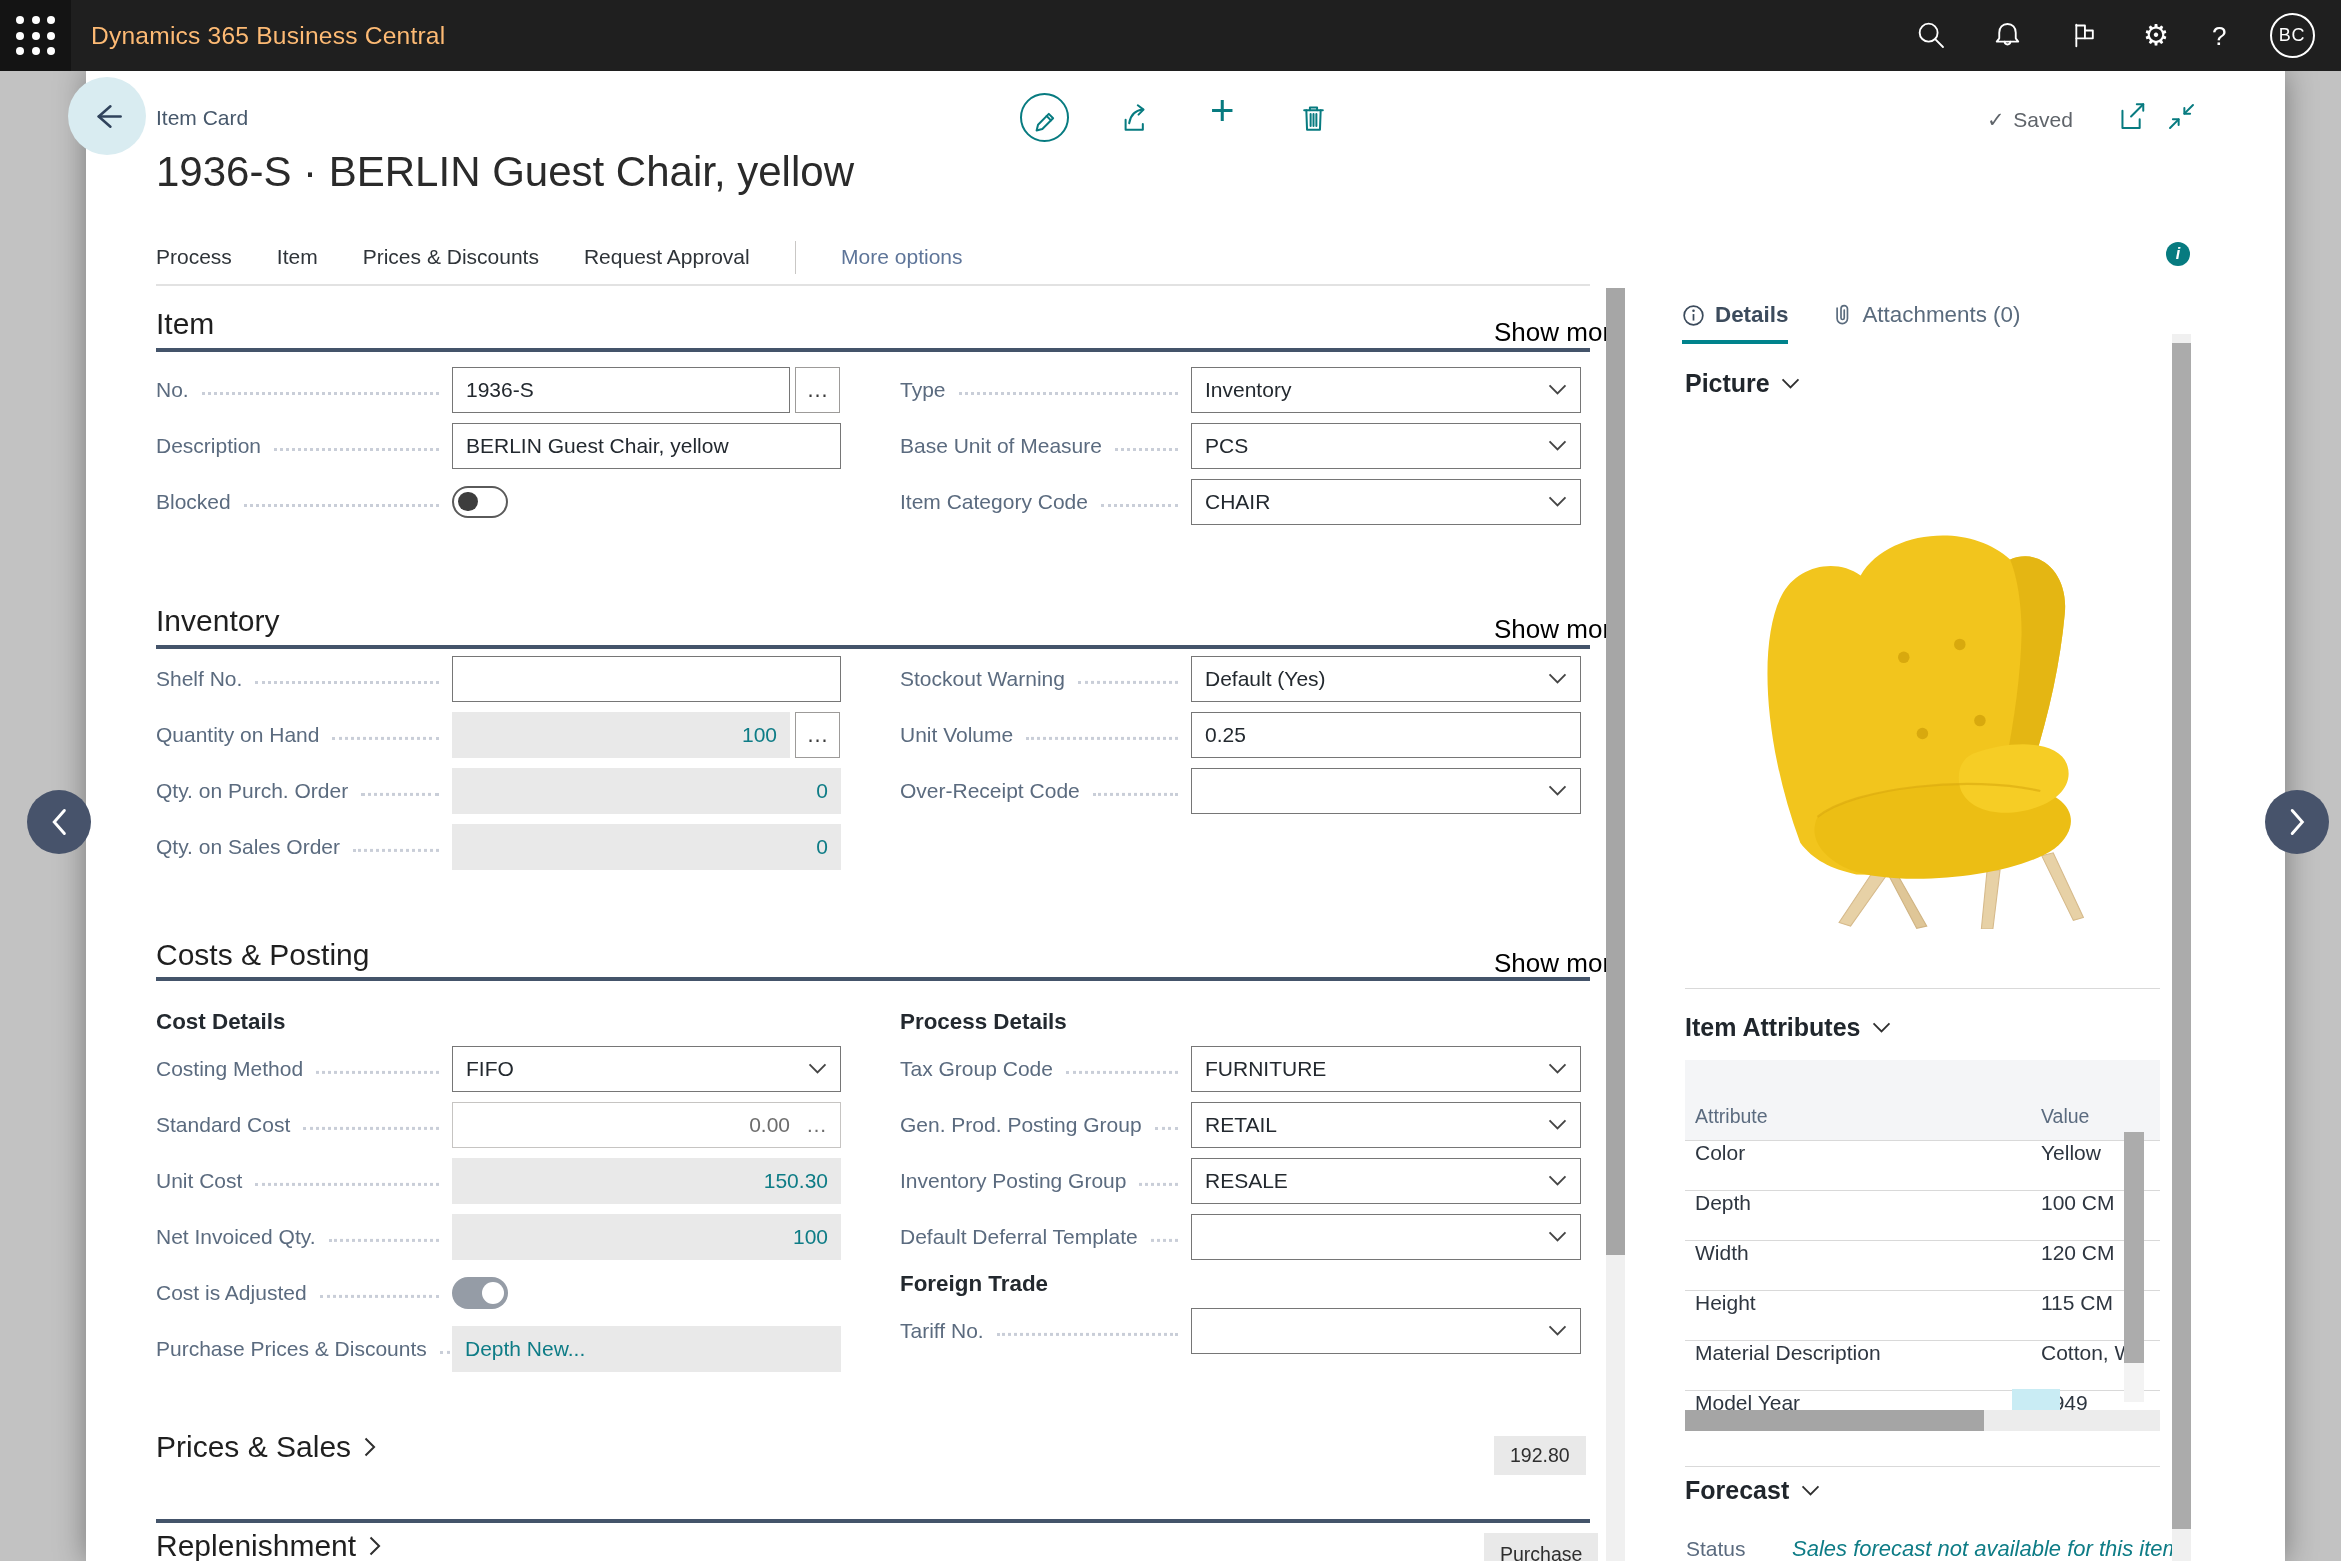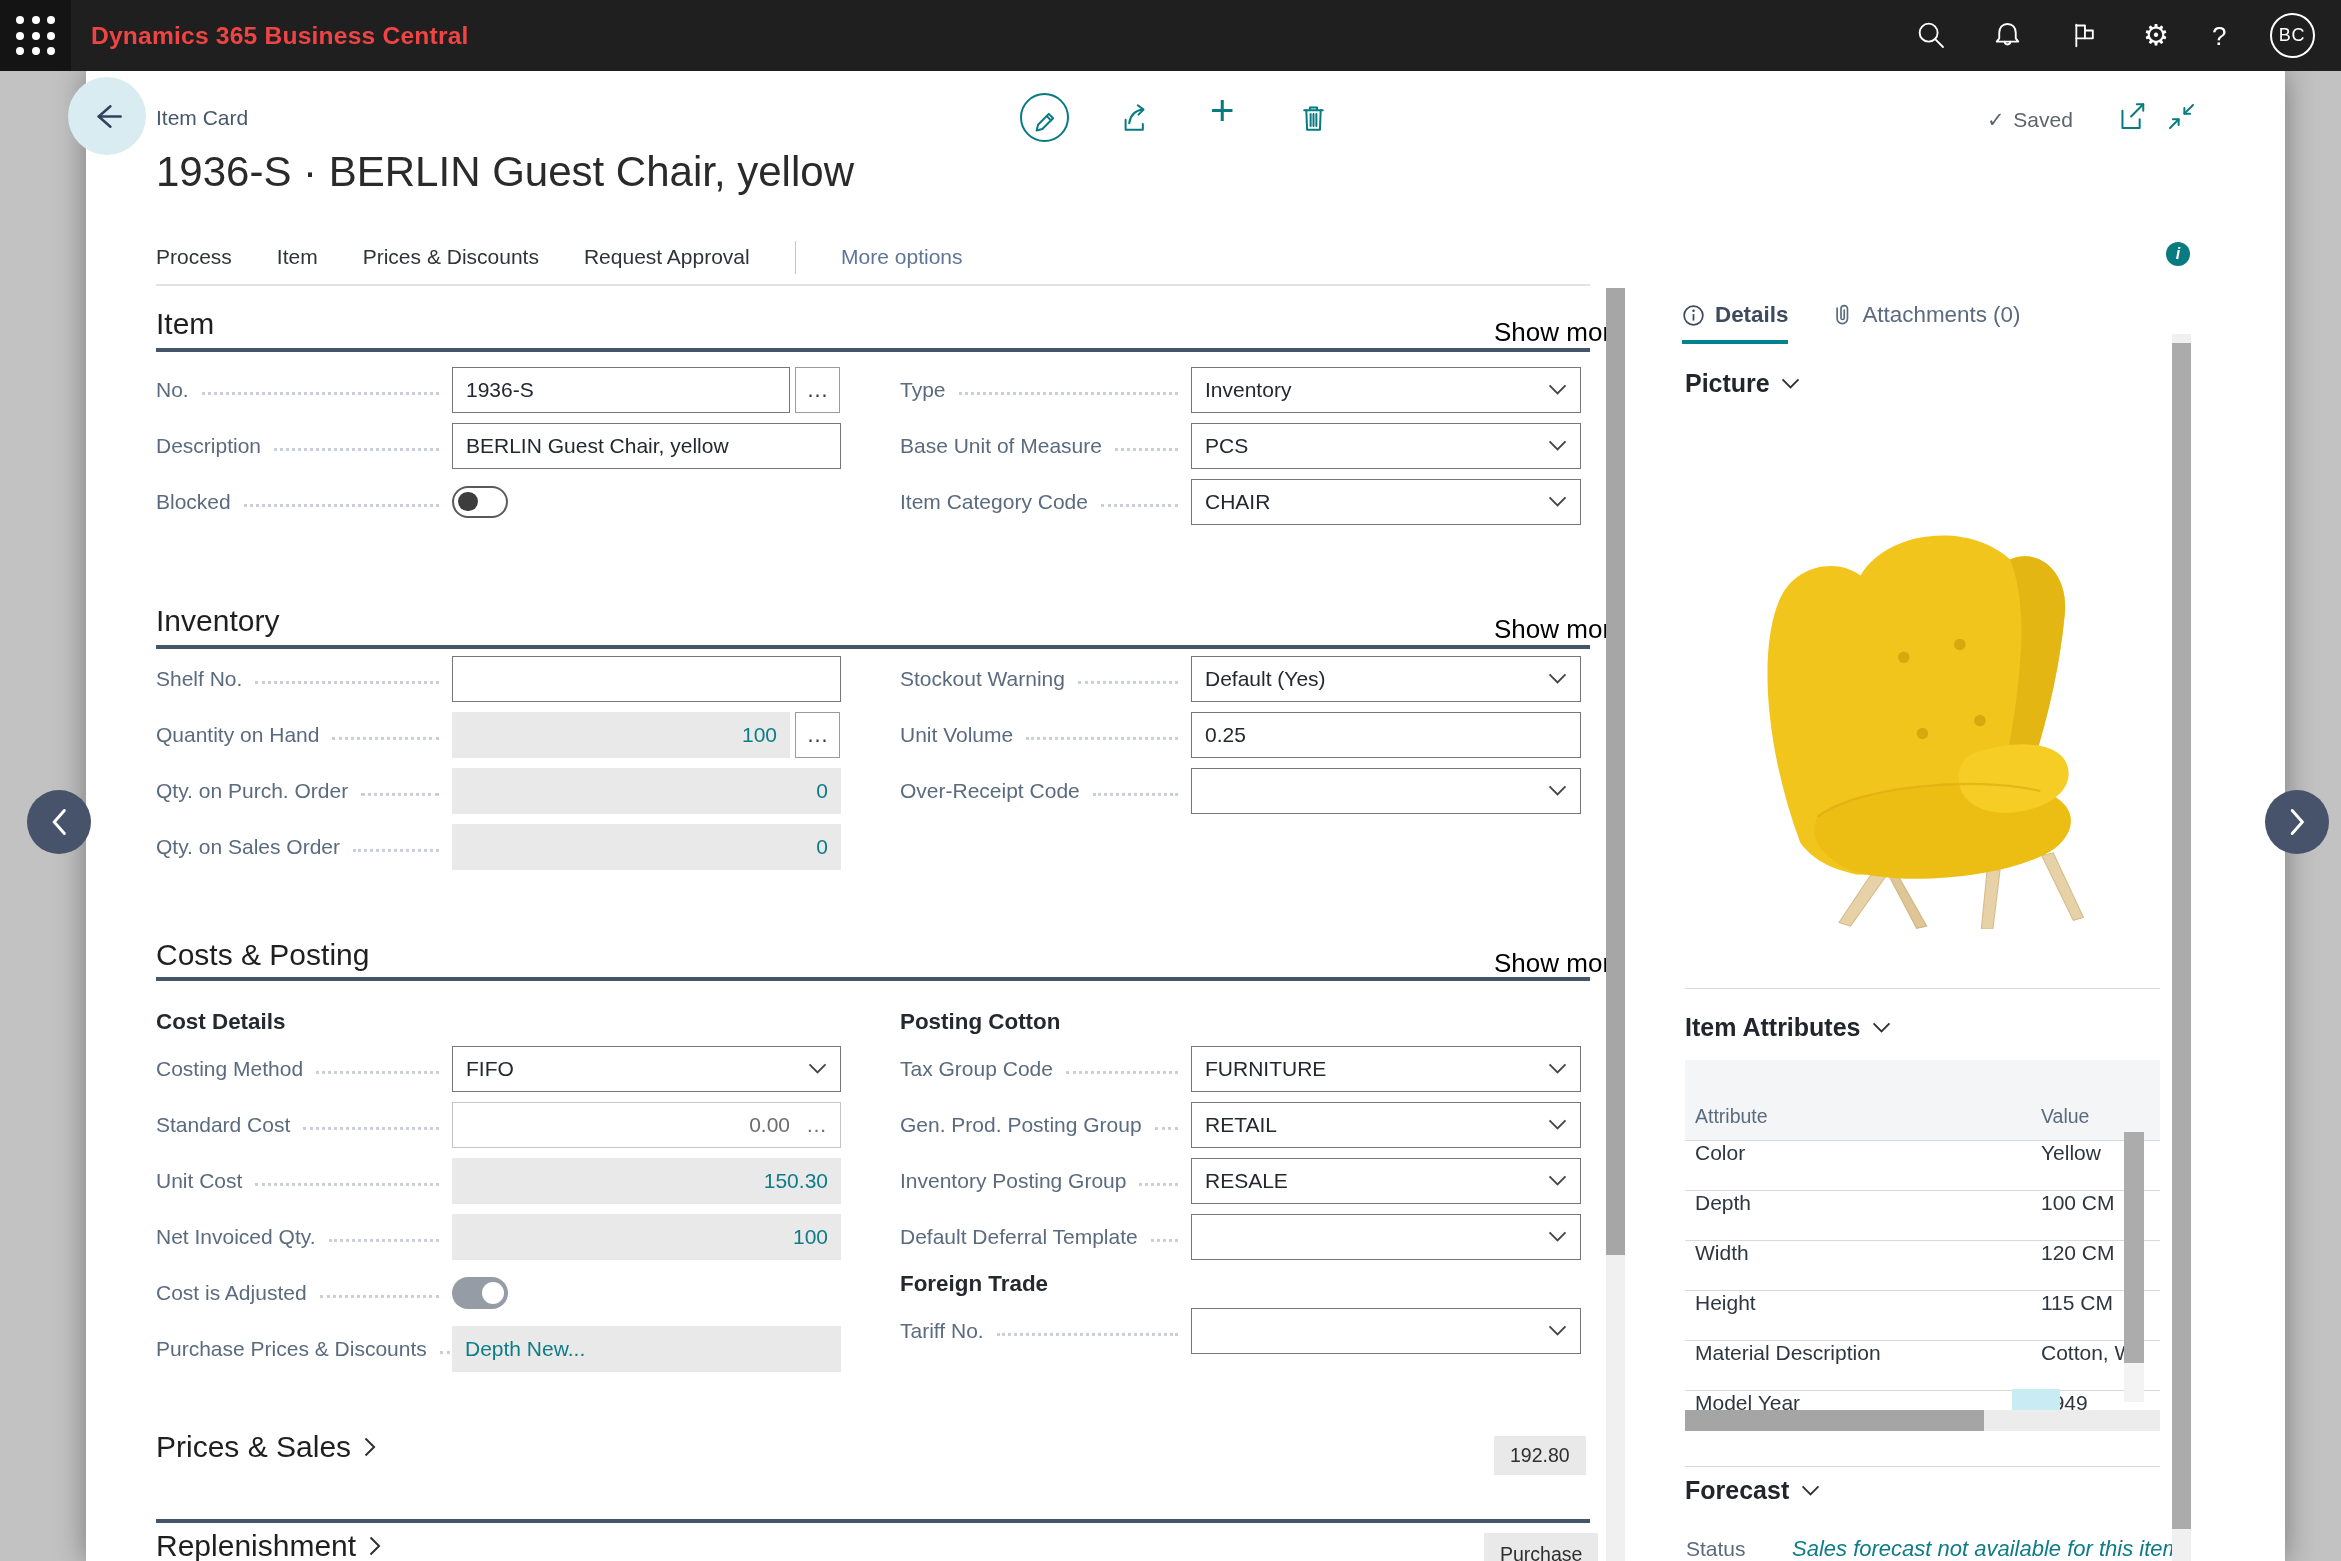--- a/index.html
+++ b/index.html
@@ -6,21 +6,21 @@
   html,body{margin:0;background:#c0c0c0}
   #app{position:relative;width:2342px;height:1562px;overflow:hidden;background:#c2c2c2;
        font-family:"Liberation Sans",sans-serif;-webkit-font-smoothing:antialiased}
   .abs{position:absolute}
   #canvas{left:86px;top:71px;width:2199px;height:1491px;background:#fff;box-shadow:0 0 29px rgba(0,0,0,.38)}
 
   
   #topbar{left:0;top:0;width:2342px;height:71px;background:#1f1f1f;display:flex;align-items:center;z-index:5}
   #waffle{width:71px;height:71px;background:#141414;display:grid;grid-template-columns:repeat(3,8px);gap:7.2px;place-content:center;cursor:pointer}
   #waffle i{width:8px;height:8px;border-radius:50%;background:#fff}
-  .app-title{color:#ef4444;font-size:24.6px;font-weight:700;margin-left:20px;letter-spacing:0.2px}
+  .app-title{color:#fdba74;font-size:24.6px;font-weight:400;margin-left:20px;letter-spacing:0.2px}
   .tb-right{margin-left:auto;display:flex;align-items:center;gap:43px;padding-right:27.5px}
   svg.tbi{width:33px;height:33px;stroke:#fff;stroke-width:2.6;fill:none;stroke-linecap:round;stroke-linejoin:round}
   .tb-glyph{color:#fff;font-size:29px;line-height:1}
   .avatar{width:45px;height:45px;border:2.2px solid #fff;border-radius:50%;color:#fff;font-size:18px;
           display:flex;align-items:center;justify-content:center;letter-spacing:0.7px}
 
   
   .backbtn{left:68px;top:77px;width:78px;height:78px;border-radius:50%;background:#d9ecf1;
            display:flex;align-items:center;justify-content:center;cursor:pointer}
   .pagetype{left:156px;top:106px;font-size:21px;color:#47586b}
@@ -404,21 +404,21 @@
       <div class="lab-area w410">
           <span class="flabel">Purchase Prices &amp; Discounts</span>
           <div class="lead"></div>
         </div>
       <div class="box w538 ro lft">
           <span class="linkteal">Depth New...</span>
         </div>
     </div>
   </div>
 
-  <div class="abs subhead" style="left:900px;top:1009px">Posting Cotton</div>
+  <div class="abs subhead" style="left:900px;top:1009px">Process Details</div>
   <div class="fcol" style="left:900px;top:1041px;width:683px">
     <div class="frow">
       <div class="lab-area w403">
           <span class="flabel">Tax Group Code</span>
           <div class="lead"></div>
         </div>
       <div class="box w540 dd">
           <span>FURNITURE</span>
         <svg class="chev" viewBox="0 0 26 16">
             <polyline points="2,2 13,13 24,2"></polyline>

